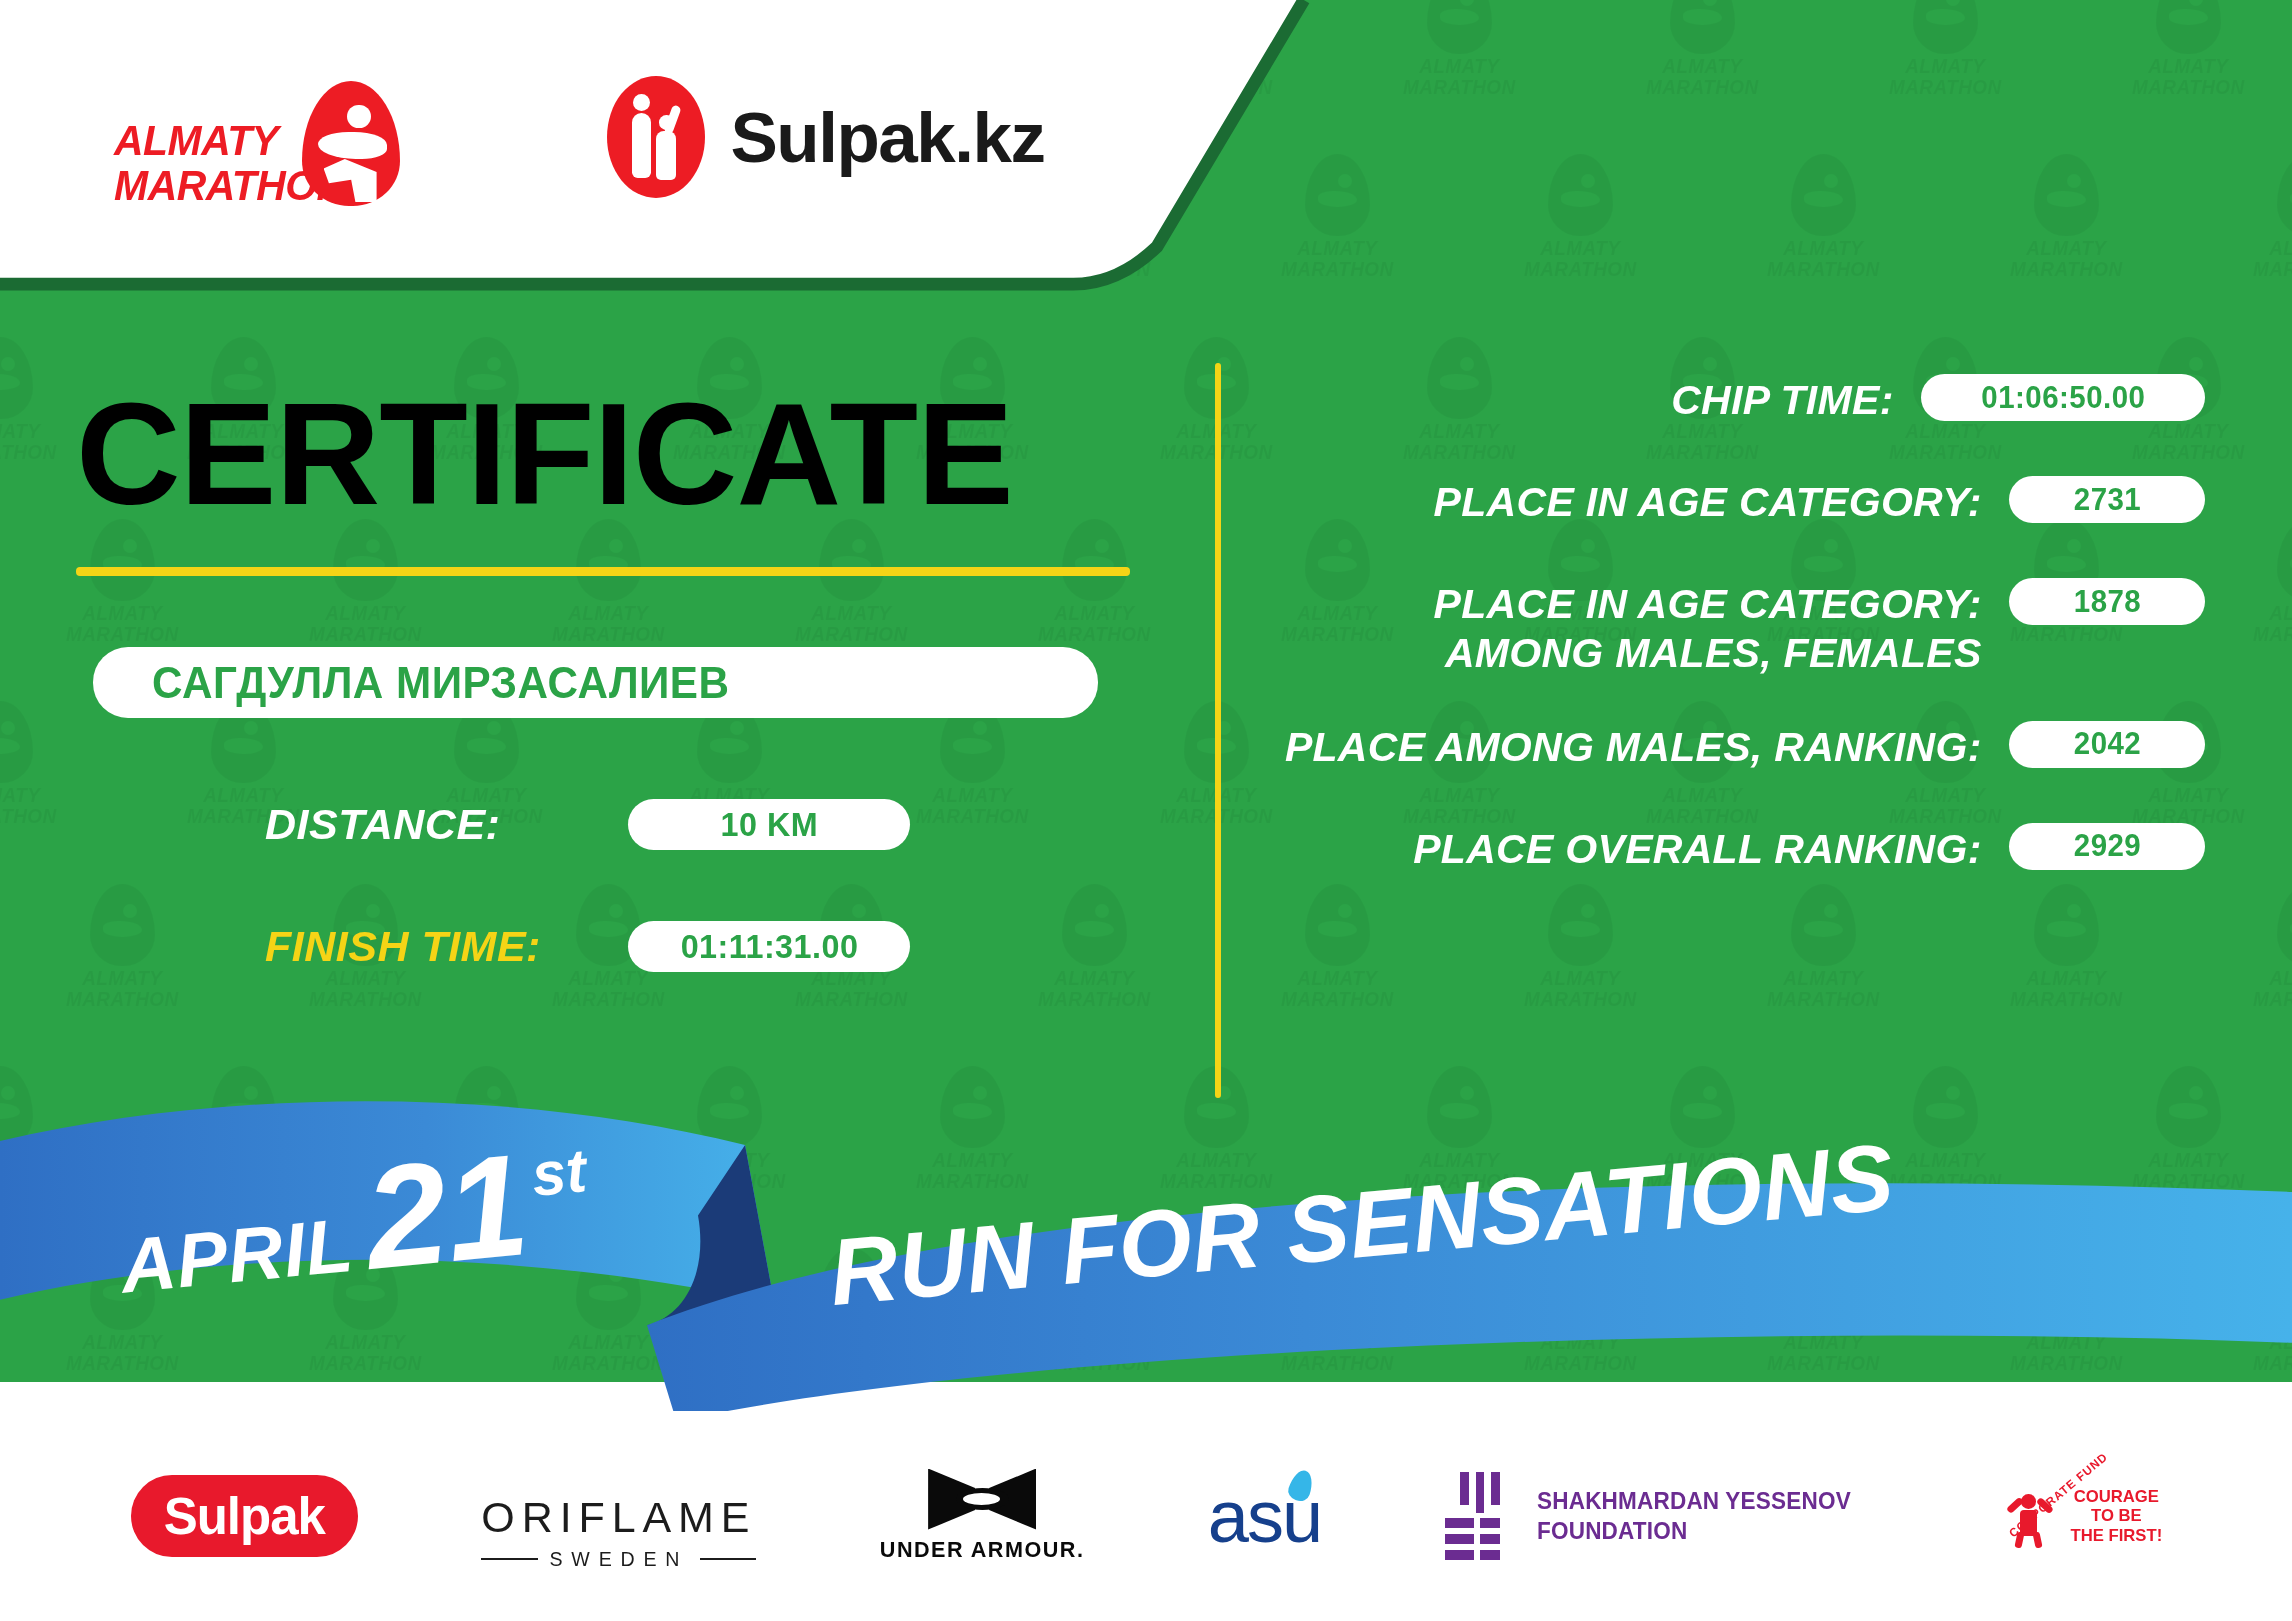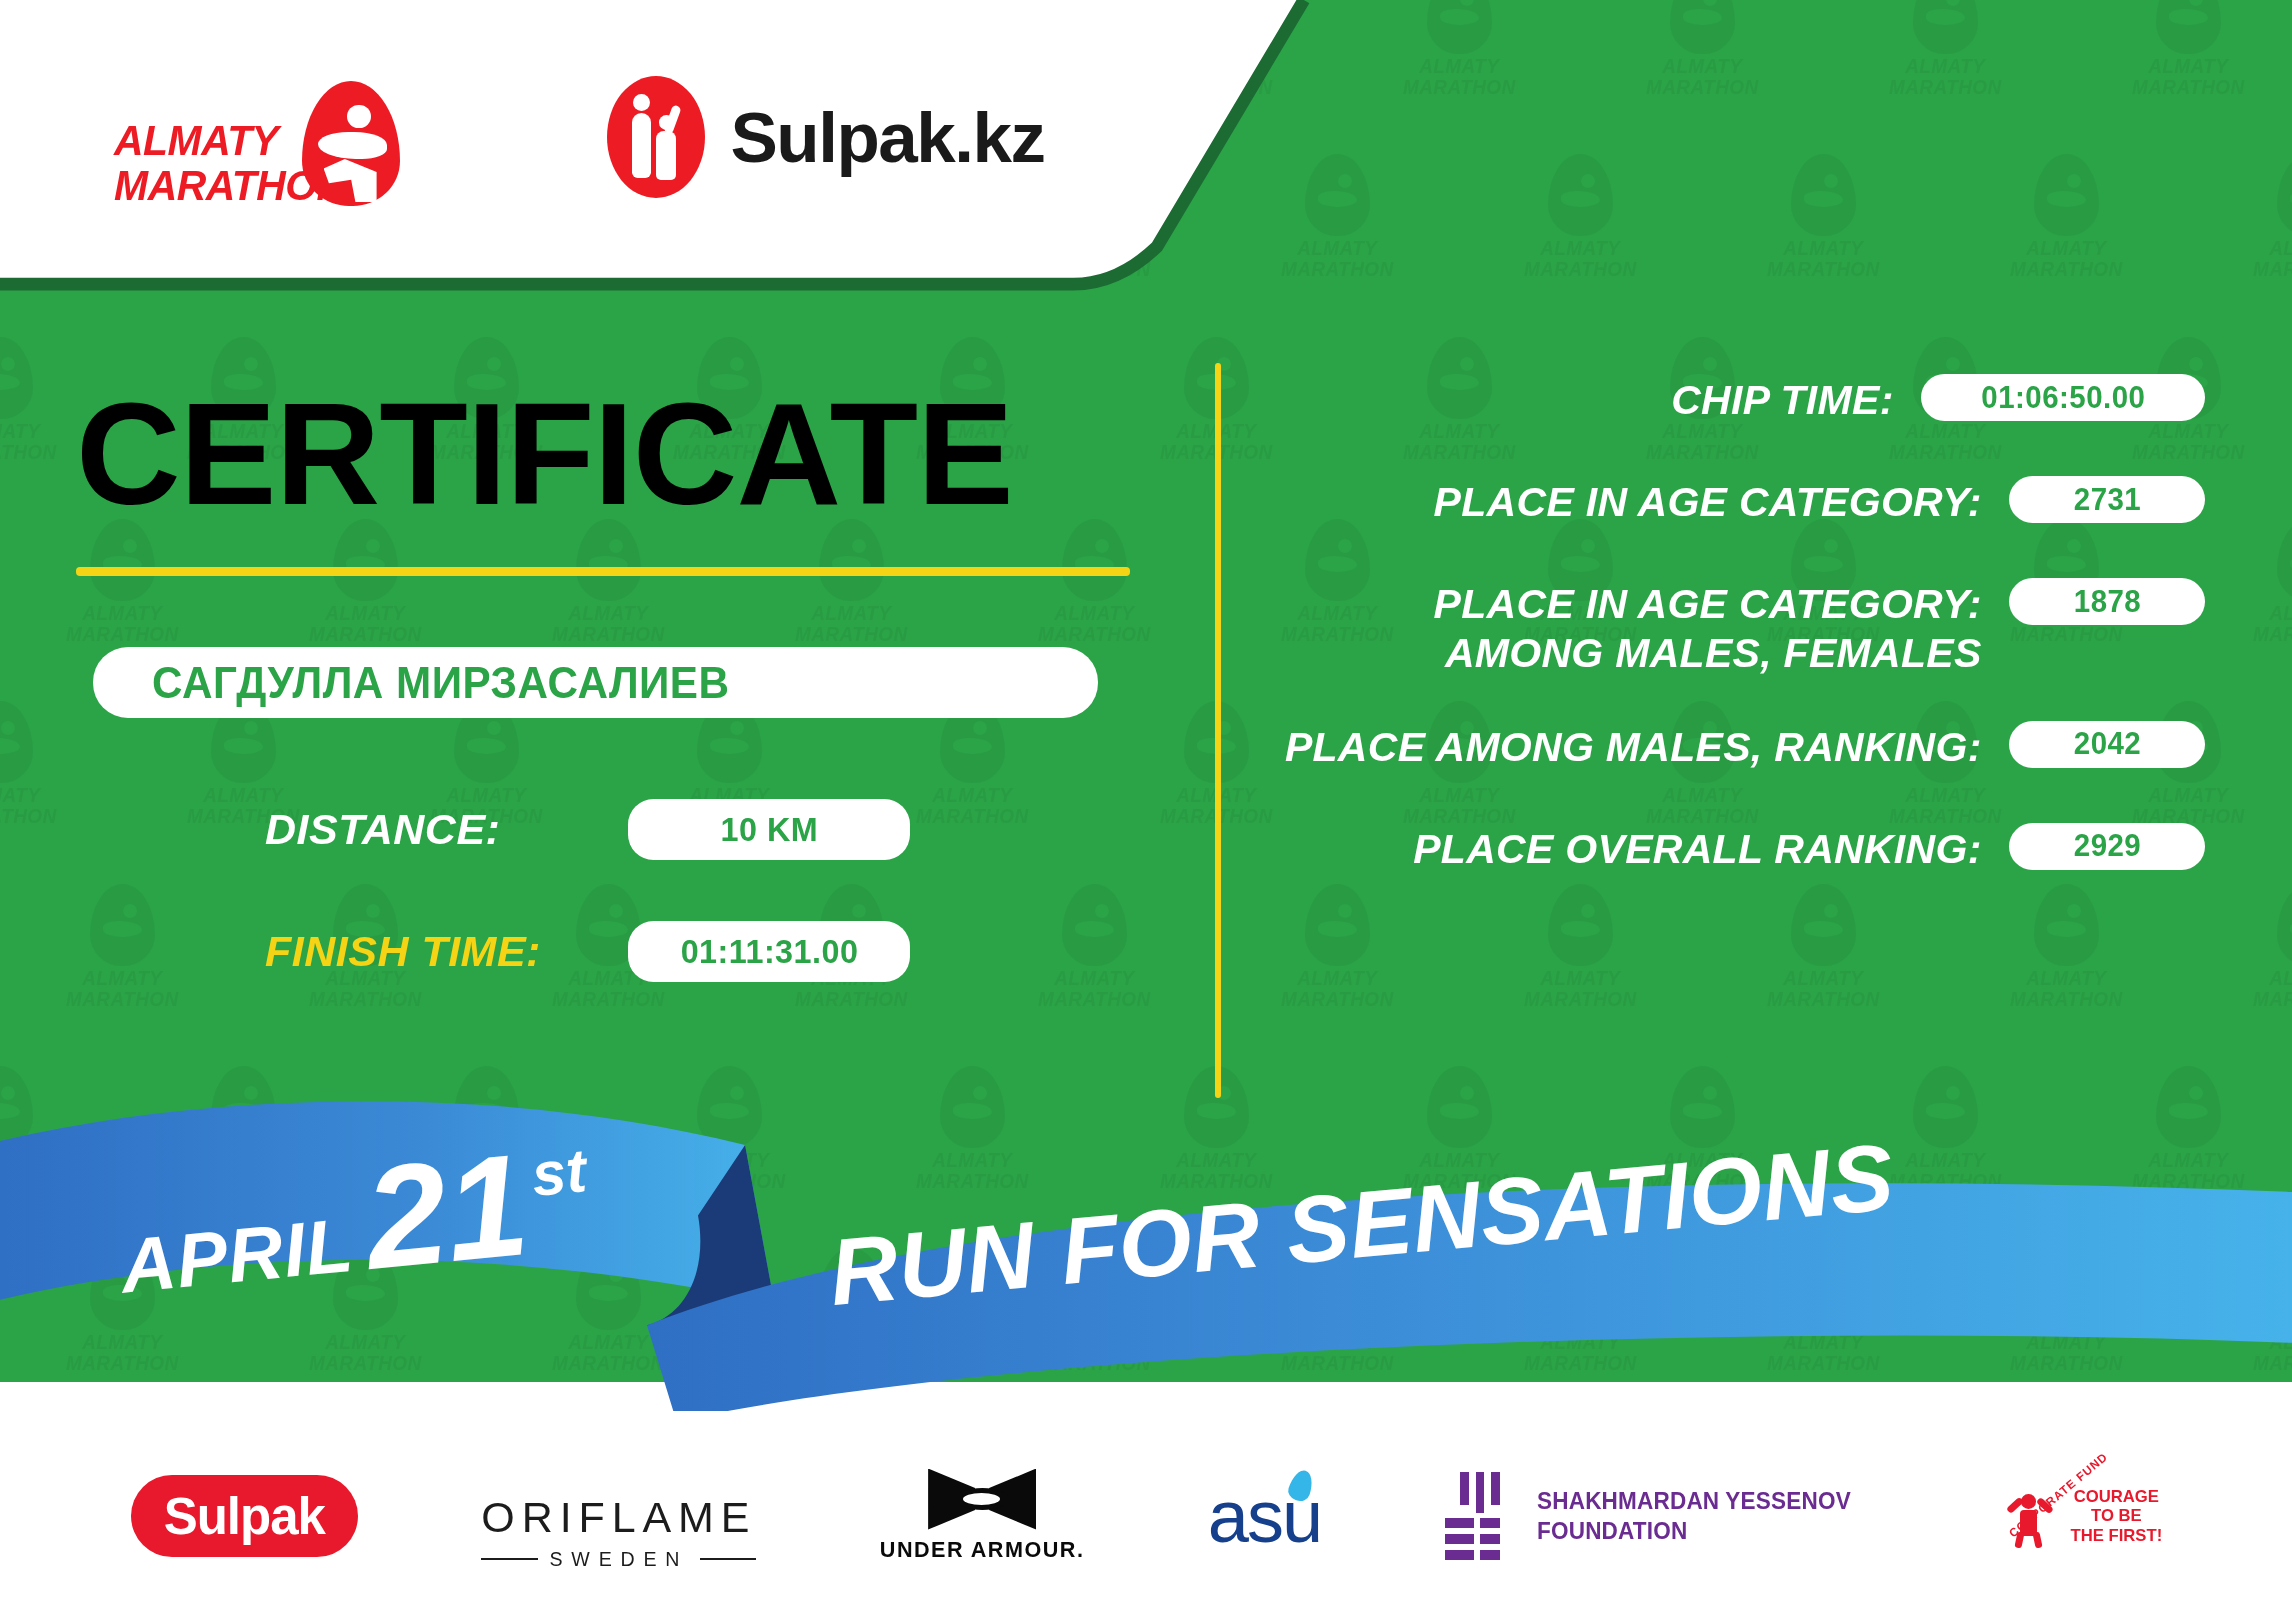--- a/index.html
+++ b/index.html
@@ -156,21 +156,21 @@
   .row-distance { left:265px; top:799px; }
   .row-finish   { left:265px; top:921px; }
   .field-label {
     font-weight:700; font-style:italic; font-size:43px;
     color:#ffffff; white-space:nowrap; letter-spacing:0.5px;
   }
   .field-label.yellow { color:#f5d416; }
   .row-distance .field-label { width:363px; }
   .row-finish   .field-label { width:363px; }
   .value-pill {
-    width:282px; height:61px;
+    width:282px; height:51px;
     background:#ffffff; border-radius:25.5px;
     display:flex; align-items:center; justify-content:center;
   }
   .value-pill span {
     font-weight:700; font-size:34px; color:#2ba347;
     letter-spacing:0.5px; transform:scaleX(.95);
   }
 
   
   .v-divider {

